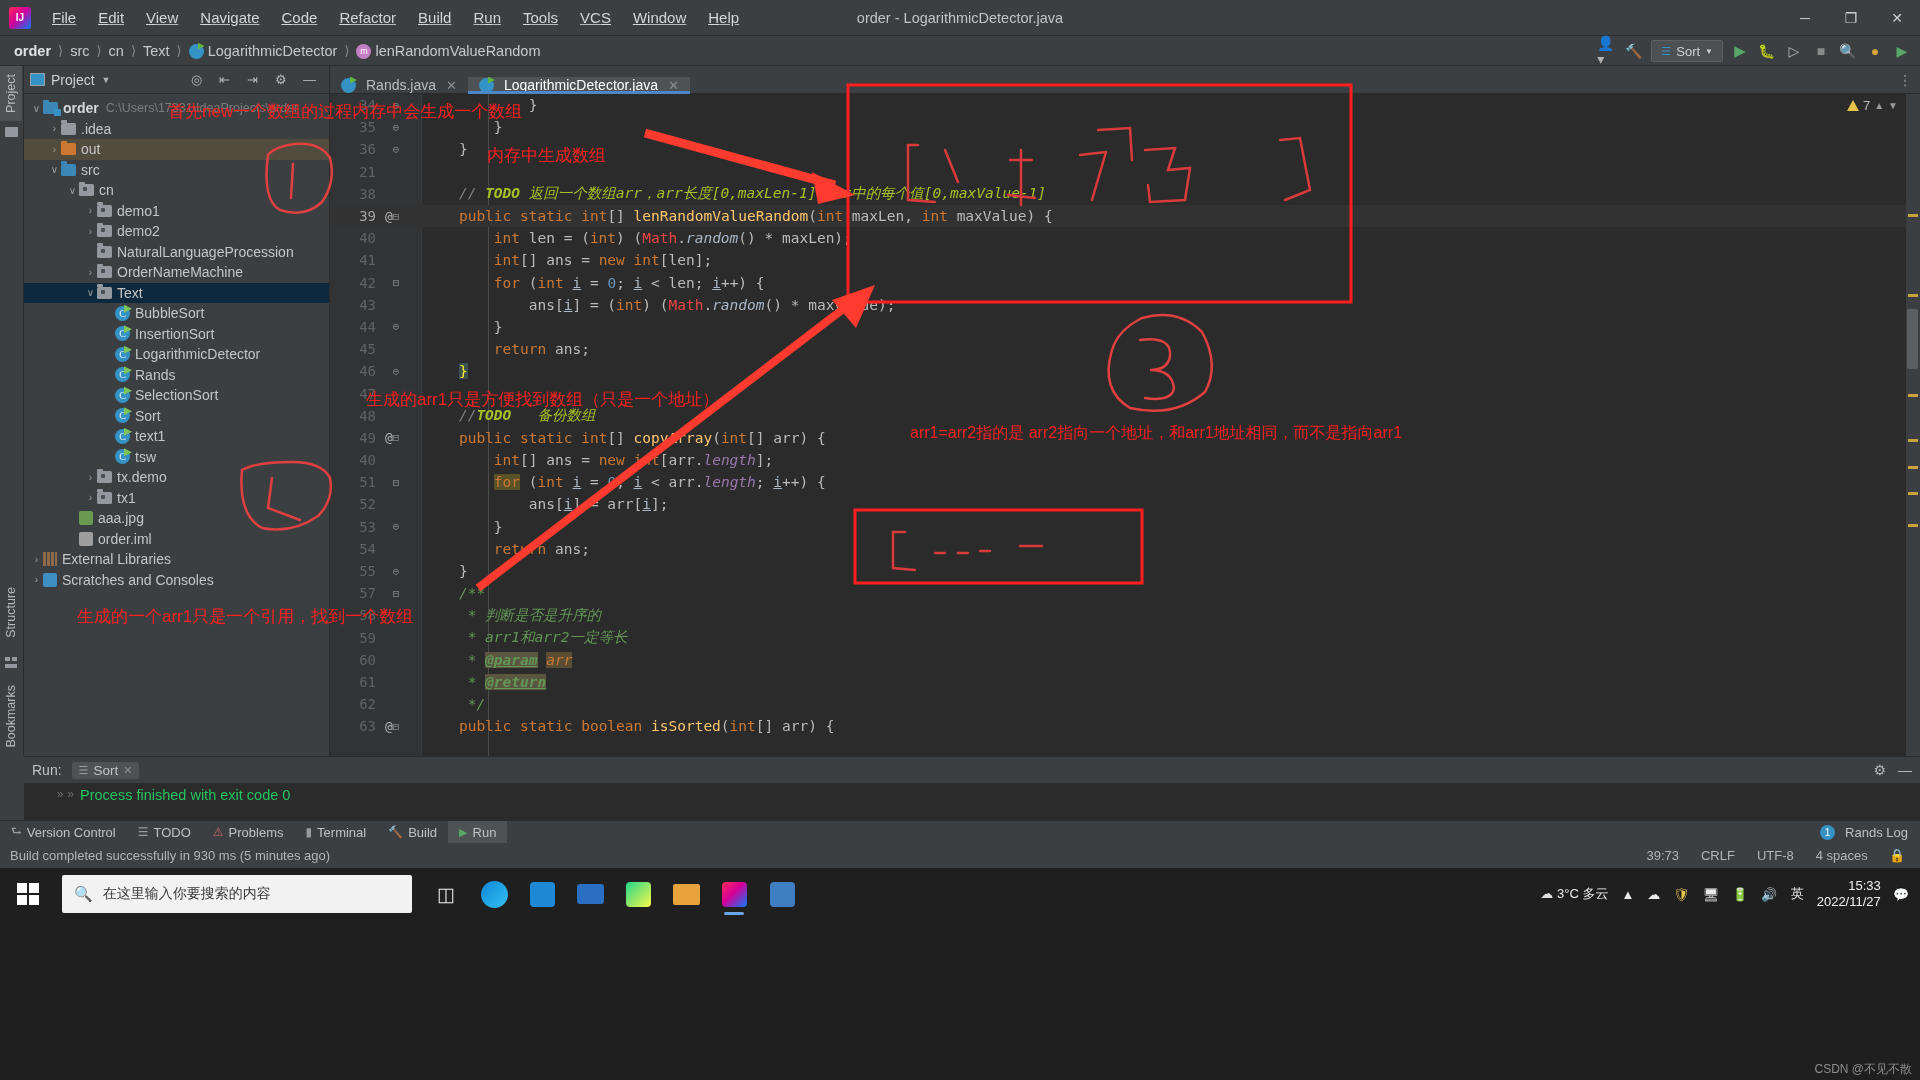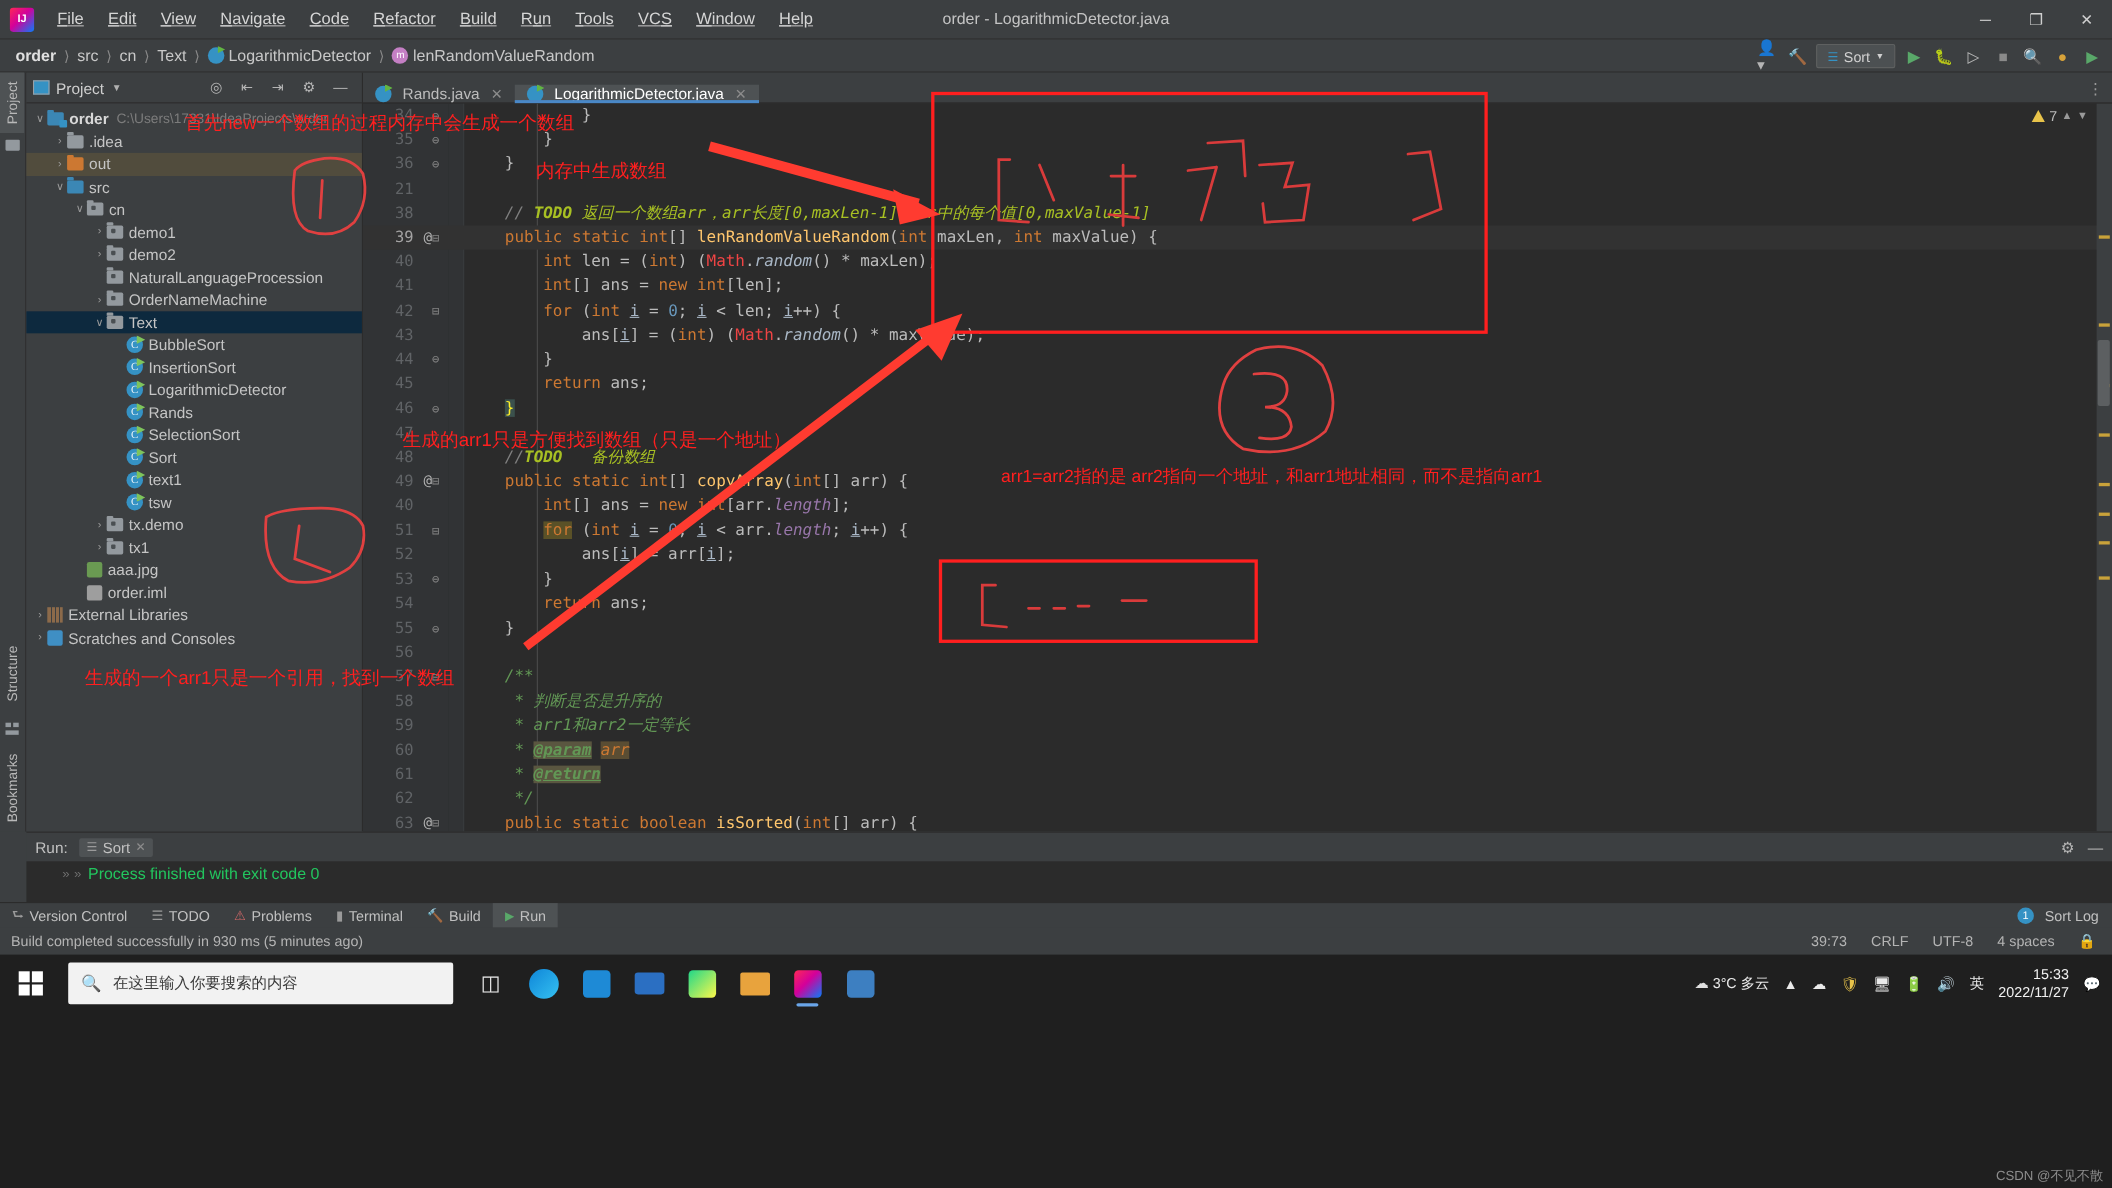--- a/index.html
+++ b/index.html
@@ -628,21 +628,20 @@
           <div class="line"><span class="lnum">46</span><span class="gmark">⊖</span><span class="code">    <span class="brace-hl">}</span></span></div>
           <div class="line"><span class="lnum">47</span><span class="gmark"></span><span class="code"></span></div>
           <div class="line"><span class="lnum">48</span><span class="gmark"></span><span class="code">    <span class="cmt">//</span><span class="todo">TODO</span><span class="todotxt">   备份数组</span></span></div>
           <div class="line"><span class="lnum">49</span><span style="color:#b4b4b4;font-size:13px;position:absolute;left:55px;">@</span><span class="gmark">⊟</span><span class="code">    <span class="kw">public</span> <span class="kw">static</span> <span class="kw">int</span>[] <span class="fn">copyArray</span>(<span class="kw">int</span>[] arr) {</span></div>
           <div class="line"><span class="lnum">40</span><span class="gmark"></span><span class="code">        <span class="kw">int</span>[] ans = <span class="kw">new</span> <span class="kw">int</span>[arr.<span class="fld">length</span>];</span></div>
           <div class="line"><span class="lnum">51</span><span class="gmark">⊟</span><span class="code">        <span class="kw-hl">for</span> (<span class="kw">int</span> <span class="var">i</span> = <span class="num">0</span>; <span class="var">i</span> &lt; arr.<span class="fld">length</span>; <span class="var">i</span>++) {</span></div>
           <div class="line"><span class="lnum">52</span><span class="gmark"></span><span class="code">            ans[<span class="var">i</span>] = arr[<span class="var">i</span>];</span></div>
           <div class="line"><span class="lnum">53</span><span class="gmark">⊖</span><span class="code">        }</span></div>
           <div class="line"><span class="lnum">54</span><span class="gmark"></span><span class="code">        <span class="kw">return</span> ans;</span></div>
           <div class="line"><span class="lnum">55</span><span class="gmark">⊖</span><span class="code">    }</span></div>
-          <div class="line"><span class="lnum">56</span><span class="gmark"></span><span class="code"></span></div>
           <div class="line"><span class="lnum">57</span><span class="gmark">⊟</span><span class="code"><span class="jdoc">    /**</span></span></div>
           <div class="line"><span class="lnum">58</span><span class="gmark"></span><span class="code"><span class="jdoc">     * 判断是否是升序的</span></span></div>
           <div class="line"><span class="lnum">59</span><span class="gmark"></span><span class="code"><span class="jdoc">     * arr1和arr2一定等长</span></span></div>
           <div class="line"><span class="lnum">60</span><span class="gmark"></span><span class="code"><span class="jdoc">     * <span class="jtag tag-hl">@param</span> <span class="param-hl" style="color:#cc7832;font-style:italic;">arr</span></span></span></div>
           <div class="line"><span class="lnum">61</span><span class="gmark"></span><span class="code"><span class="jdoc">     * <span class="jtag tag-hl">@return</span></span></span></div>
           <div class="line"><span class="lnum">62</span><span class="gmark"></span><span class="code"><span class="jdoc">     */</span></span></div>
           <div class="line"><span class="lnum">63</span><span style="color:#b4b4b4;font-size:13px;position:absolute;left:55px;">@</span><span class="gmark">⊟</span><span class="code">    <span class="kw">public</span> <span class="kw">static</span> <span class="kw">boolean</span> <span class="fn">isSorted</span>(<span class="kw">int</span>[] arr) {</span></div>
         </div>
 
       <div class="warn-count">
@@ -707,21 +706,21 @@
     <div class="btool">
       <span style="color:#5b9bd5;font-size:12px;">🔨</span>
       <span>Build</span>
     </div>
     <div class="btool active">
       <span style="color:#59a869;font-size:11px;">▶</span>
       <span>Run</span>
     </div>
     <div class="bt-right">
       <span class="evt-badge">1</span>
-      <span>Sort Log</span>
+      <span>Rands Log</span>
     </div>
   </div>
 
   <div class="statusbar">
     <span>Build completed successfully in 930 ms (5 minutes ago)</span>
     <div class="sb-right">
       <span>39:73</span>
       <span>CRLF</span>
       <span>UTF-8</span>
       <span>4 spaces</span>

